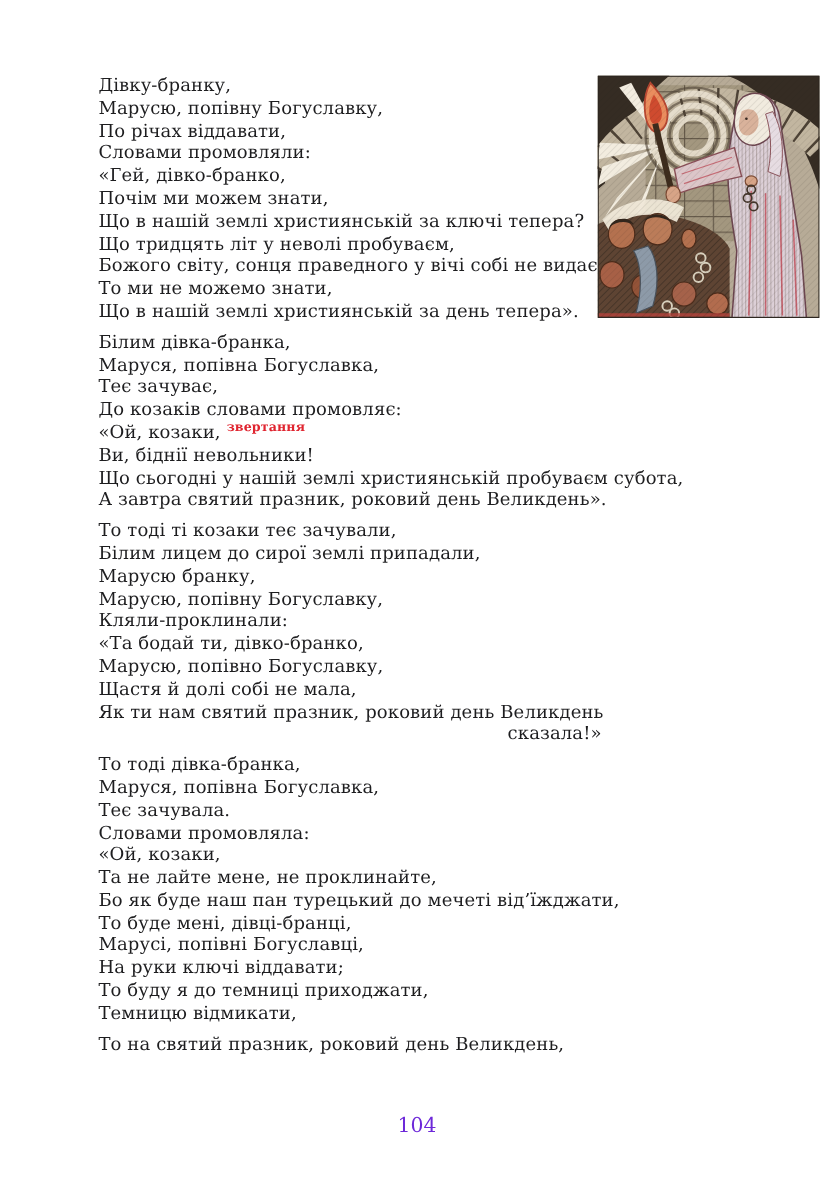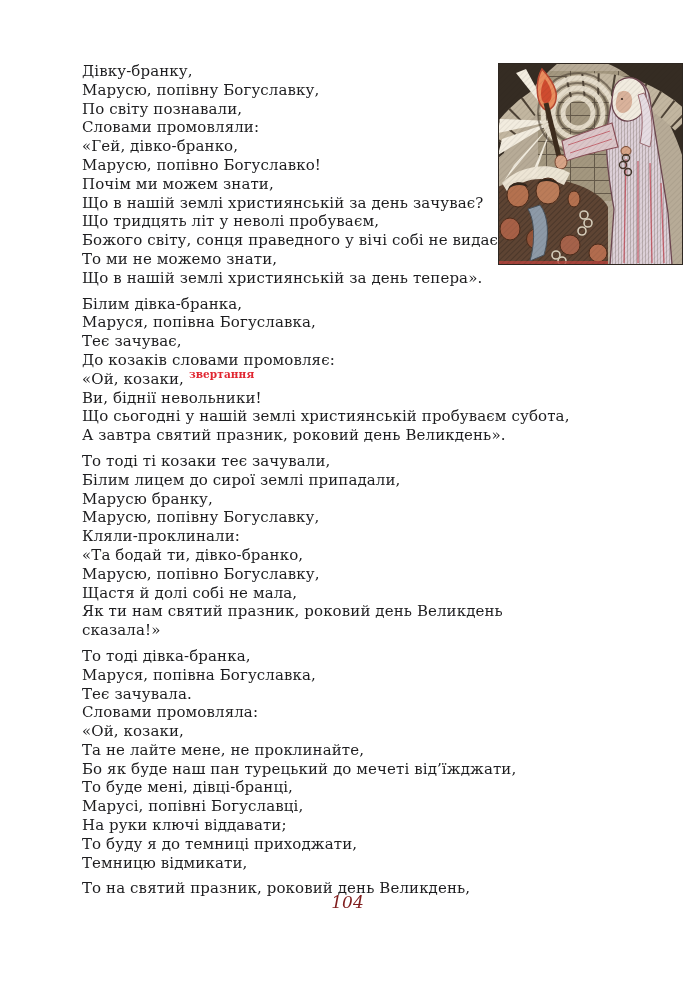--- a/index.html
+++ b/index.html
@@ -25,42 +25,40 @@
     vertical-align:super;
     line-height:0;
     margin-top:18px;
   }
   .illustration{
     position:absolute;left:498px;top:63px;
     width:185px;height:202px;
   }
   .illustration svg{display:block;width:185px;height:202px;}
   .page-number{
-    position:absolute;left:0;top:892px;width:695px;
+    position:absolute;left:0;top:928px;width:695px;
     text-align:center;
-    font-style:italic;
     font-size:17px;
-    color:#7f1d1d;
+    color:#6d28d9;
   }
 </style>
 </head>
 <body>
 
 <div class="page">
 
   <div class="poem">
       <div class="stanza">
         <div class="line">Дівку-бранку,</div>
         <div class="line">Марусю, попівну Богуславку,</div>
-        <div class="line">По світу познавали,</div>
+        <div class="line">По річах віддавати,</div>
         <div class="line">Словами промовляли:</div>
         <div class="line">«Гей, дівко-бранко,</div>
-        <div class="line">Марусю, попівно Богуславко!</div>
         <div class="line">Почім ми можем знати,</div>
-        <div class="line">Що в нашій землі християнській за день зачуває?</div>
+        <div class="line">Що в нашій землі християнській за ключі тепера?</div>
         <div class="line">Що тридцять літ у неволі пробуваєм,</div>
         <div class="line">Божого світу, сонця праведного у вічі собі не видаєм,</div>
         <div class="line">То ми не можемо знати,</div>
         <div class="line">Що в нашій землі християнській за день тепера».</div>
       </div>
       <div class="stanza">
         <div class="line">Білим дівка-бранка,</div>
         <div class="line">Маруся, попівна Богуславка,</div>
         <div class="line">Теє зачуває,</div>
         <div class="line">До козаків словами промовляє:</div>
@@ -72,21 +70,21 @@
       <div class="stanza">
         <div class="line">То тоді ті козаки теє зачували,</div>
         <div class="line">Білим лицем до сирої землі припадали,</div>
         <div class="line">Марусю бранку,</div>
         <div class="line">Марусю, попівну Богуславку,</div>
         <div class="line">Кляли-проклинали:</div>
         <div class="line">«Та бодай ти, дівко-бранко,</div>
         <div class="line">Марусю, попівно Богуславку,</div>
         <div class="line">Щастя й долі собі не мала,</div>
         <div class="line">Як ти нам святий празник, роковий день Великдень</div>
-        <div class="line" style="">сказала!»</div>
+        <div class="line" style="margin-left: 341px;">сказала!»</div>
       </div>
       <div class="stanza">
         <div class="line">То тоді дівка-бранка,</div>
         <div class="line">Маруся, попівна Богуславка,</div>
         <div class="line">Теє зачувала.</div>
         <div class="line">Словами промовляла:</div>
         <div class="line">«Ой, козаки,</div>
         <div class="line">Та не лайте мене, не проклинайте,</div>
         <div class="line">Бо як буде наш пан турецький до мечеті від’їжджати,</div>
         <div class="line">То буде мені, дівці-бранці,</div>

